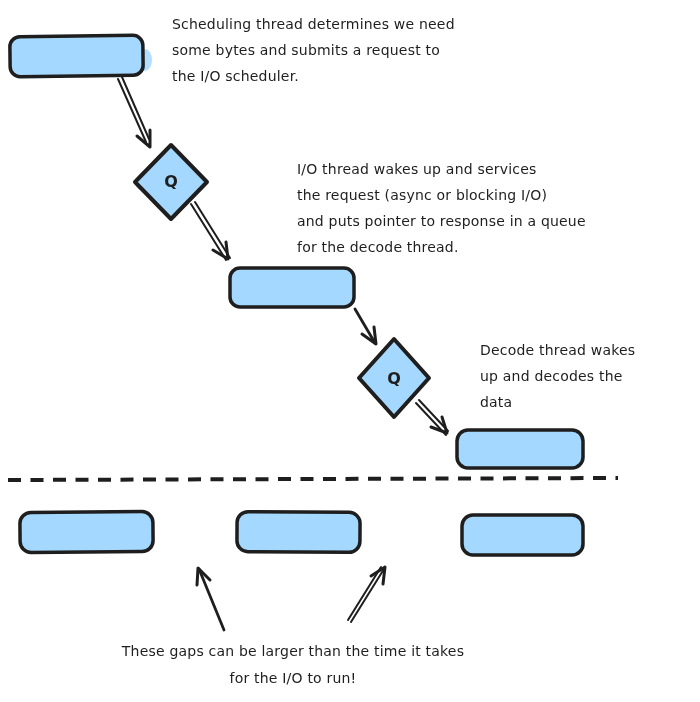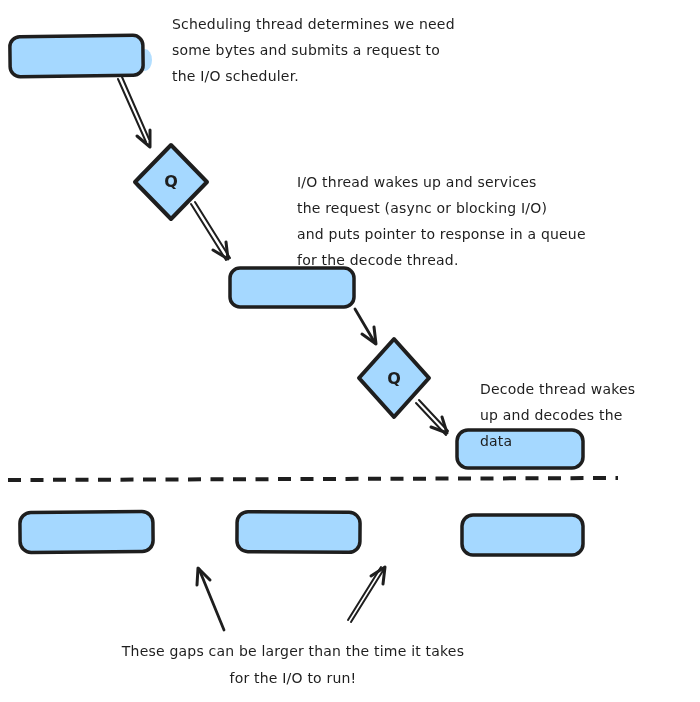--- a/index.html
+++ b/index.html
@@ -110,25 +110,25 @@
     </g>
   </svg>
 
   <div class="qlabel" style="left:171px; top:182px;">Q</div>
   <div class="qlabel" style="left:394px; top:379px;">Q</div>
 
   <div class="txt" style="left:172px; top:11px; width:400px;">Scheduling thread determines we need
 some bytes and submits a request to
 the I/O scheduler.</div>
 
-  <div class="txt" style="left:297px; top:156px; width:400px;margin-top:13px;">I/O thread wakes up and services
+  <div class="txt" style="left:297px; top:156px; width:400px;">I/O thread wakes up and services
 the request (async or blocking I/O)
 and puts pointer to response in a queue
 for the decode thread.</div>
 
-  <div class="txt" style="left:480px; top:337px; width:220px;margin-top:39px;">Decode thread wakes
+  <div class="txt" style="left:480px; top:337px; width:220px;">Decode thread wakes
 up and decodes the
 data</div>
 
   <div class="txt txt-center" style="left:32px; top:638px; width:522px; line-height:27px;">These gaps can be larger than the time it takes
 for the I/O to run!</div>
 
 </div>
 
 </body></html>

